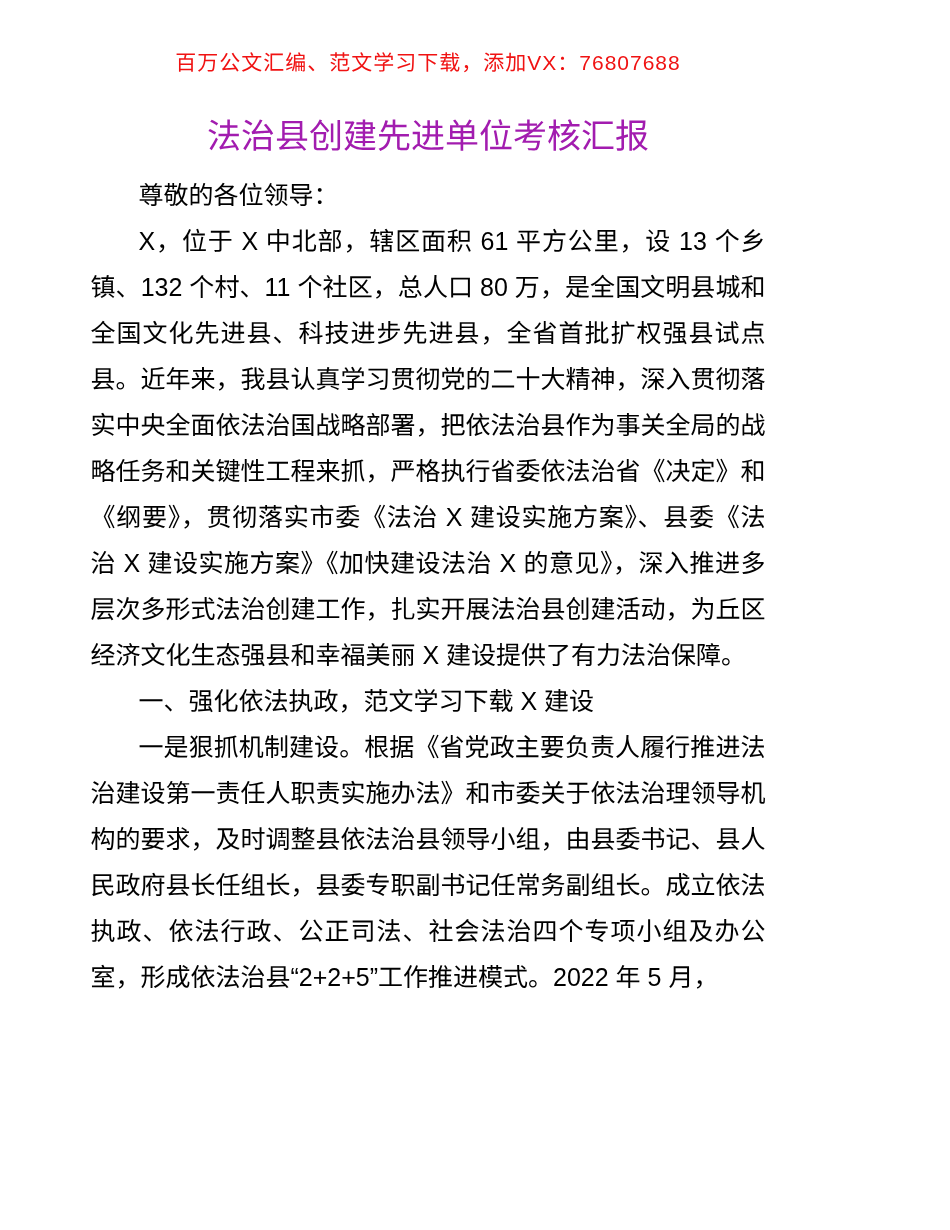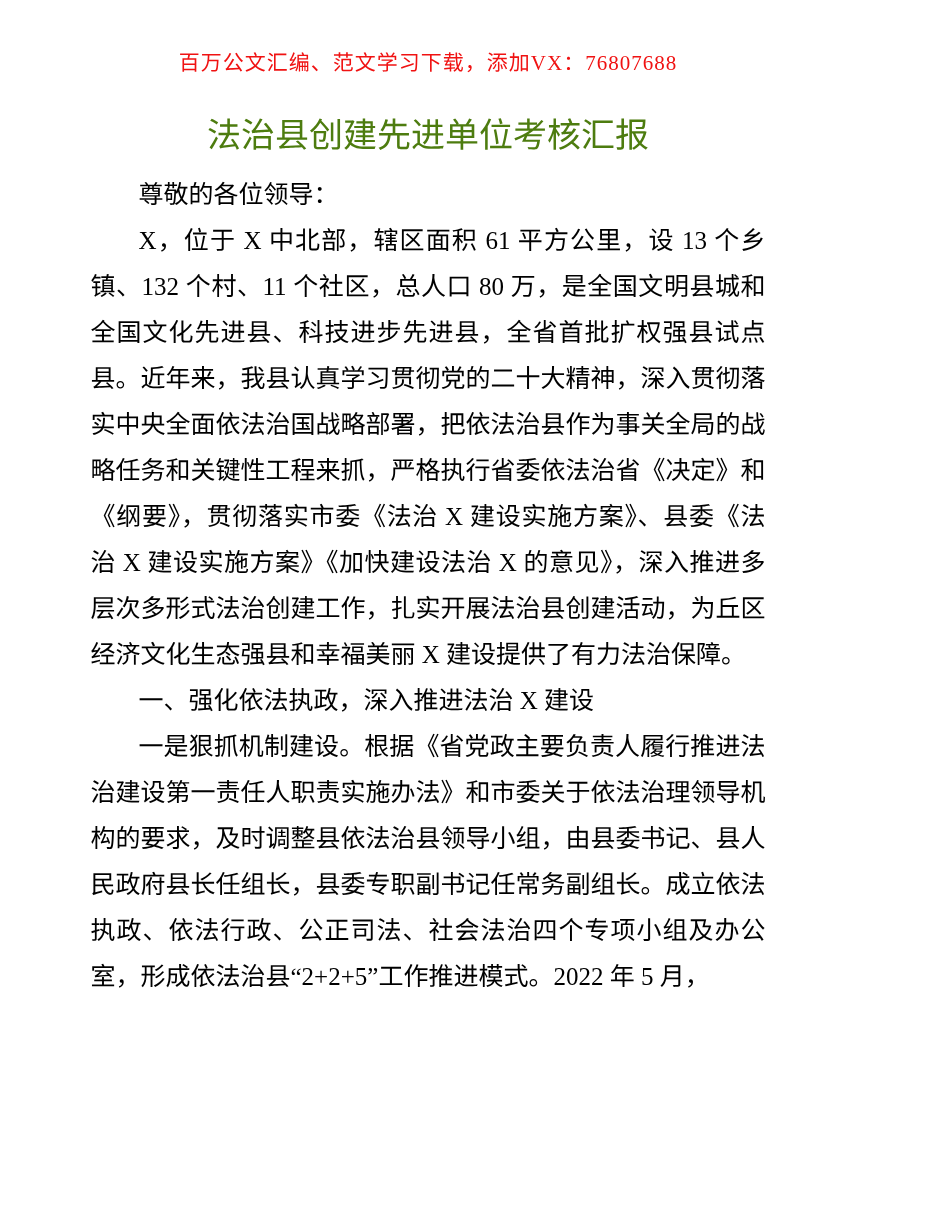--- a/index.html
+++ b/index.html
@@ -6,38 +6,38 @@
     margin: 0;
     padding: 0;
     background: #ffffff;
   }
   .page {
     position: relative;
     width: 856px;
     height: 1230px;
     background: #ffffff;
     overflow: hidden;
-    font-family: Liberation Serif, serif;
+    font-family: Liberation Sans, sans-serif;
     color: #000000;
   }
   .watermark {
     margin: 47px 0 0 0;
     text-align: center;
     font-size: 21px;
     line-height: 32px;
     font-weight: 400;
     letter-spacing: 1px;
   }
   .doc-title {
     margin: 33px 0 0 0;
     text-align: center;
     font-size: 34px;
     line-height: 48px;
     font-weight: 400;
-    color: #4d7c0f;
+    color: #a21caf;
   }
   .doc-body {
     margin: 12px auto 9px auto;
     width: 675px;
     font-size: 25px;
     line-height: 46px;
     text-align: justify;
     color: #000000;
   }
   .doc-body p {
@@ -51,17 +51,17 @@
 
 <div class="page">
 
   <div class="watermark" style="color: rgb(240, 18, 18);">百万公文汇编、范文学习下载，添加VX：76807688</div>
 
   <h1 class="doc-title">法治县创建先进单位考核汇报</h1>
 
   <div class="doc-body">
     <p>尊敬的各位领导：</p>
     <p>X，位于 X 中北部，辖区面积 61 平方公里，设 13 个乡镇、132 个村、11 个社区，总人口 80 万，是全国文明县城和全国文化先进县、科技进步先进县，全省首批扩权强县试点县。近年来，我县认真学习贯彻党的二十大精神，深入贯彻落实中央全面依法治国战略部署，把依法治县作为事关全局的战略任务和关键性工程来抓，严格执行省委依法治省《决定》和《纲要》，贯彻落实市委《法治 X 建设实施方案》、县委《法治 X 建设实施方案》《加快建设法治 X 的意见》，深入推进多层次多形式法治创建工作，扎实开展法治县创建活动，为丘区经济文化生态强县和幸福美丽 X 建设提供了有力法治保障。</p>
-    <p>一、强化依法执政，深入推进法治 X 建设</p>
+    <p>一、强化依法执政，范文学习下载 X 建设</p>
     <p>一是狠抓机制建设。根据《省党政主要负责人履行推进法治建设第一责任人职责实施办法》和市委关于依法治理领导机构的要求，及时调整县依法治县领导小组，由县委书记、县人民政府县长任组长，县委专职副书记任常务副组长。成立依法执政、依法行政、公正司法、社会法治四个专项小组及办公室，形成依法治县“2+2+5”工作推进模式。2022 年 5 月，</p>
   </div>
 
 </div>
 
 </body></html>

